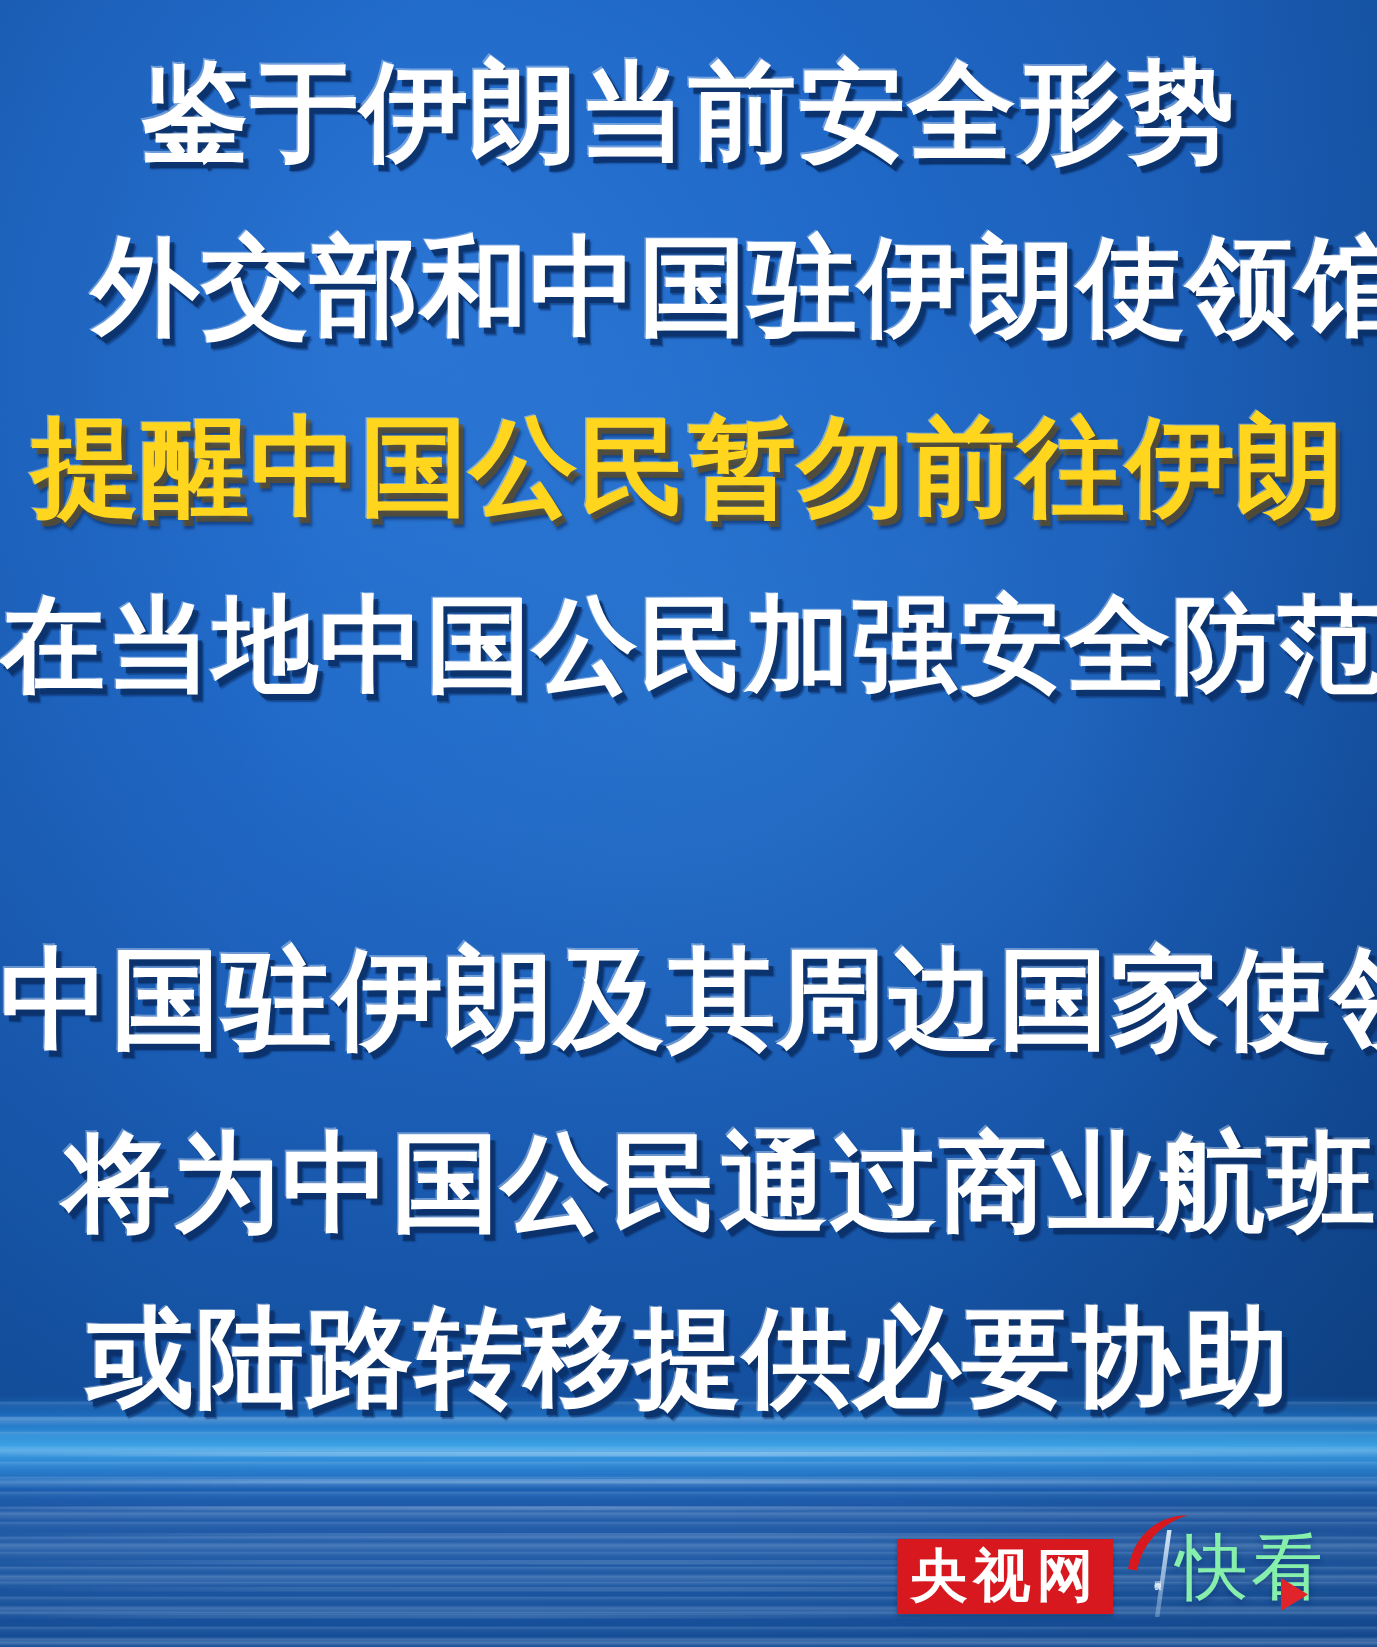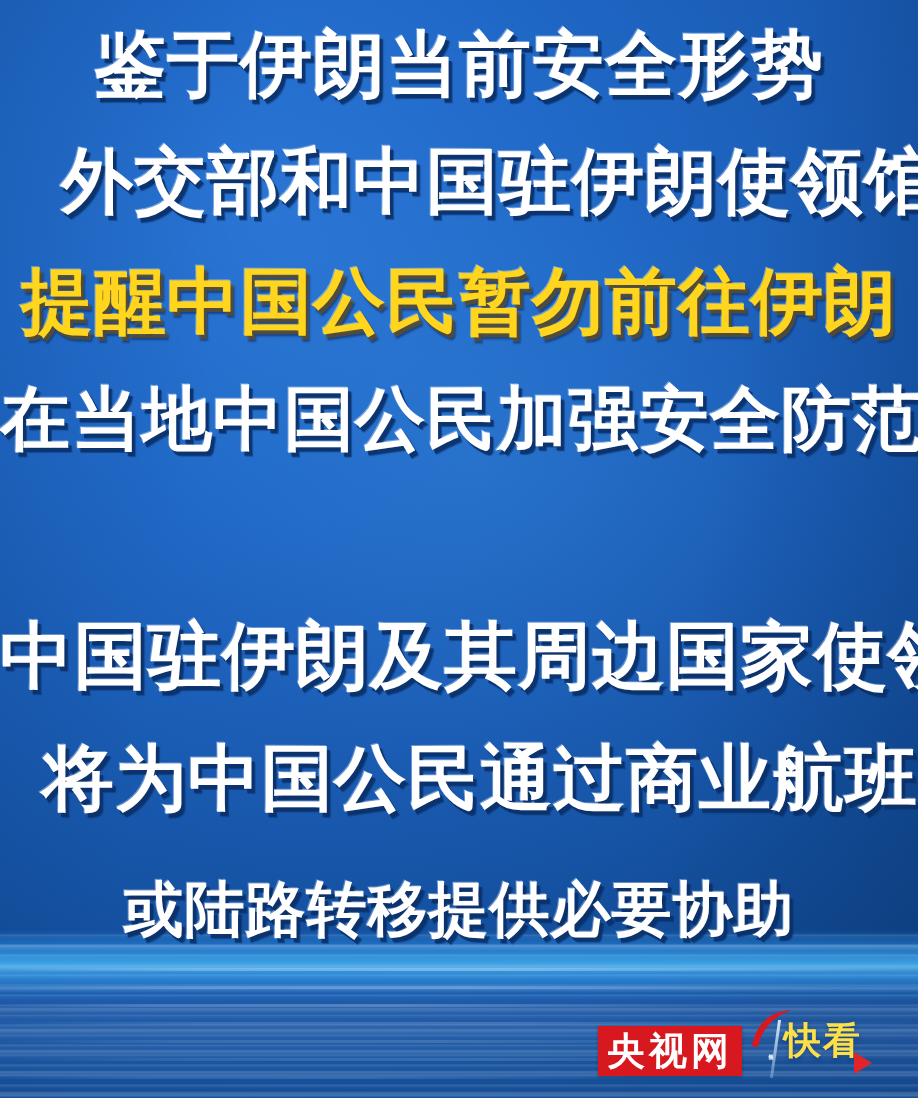--- a/index.html
+++ b/index.html
@@ -72,21 +72,21 @@
     left: 0;
     height: 3px;
     background: linear-gradient(90deg, rgba(255,255,255,0.00), rgba(222,240,255,0.45) 22%, rgba(235,247,255,0.55) 55%, rgba(255,255,255,0.00));
     pointer-events: none;
   }
 
   
   .lines {
     position: absolute;
     left: 0; right: 0;
-    top: 0;
+    top: 11px;
     height: 940px;
   }
   .line {
     position: absolute;
     left: 0;
     width: 100%;
     text-align: center;
     white-space: nowrap;
     font-weight: 700;
     letter-spacing: 1px;
@@ -165,23 +165,23 @@
     color: rgba(235,245,255,0.75);
     line-height: 1.25;
     writing-mode: vertical-rl;
     white-space: nowrap;
     overflow: hidden;
   }
   .logo-kuaikan {
     position: absolute;
     left: 186px;
     top: 10px;
-    color: #fde047;
-    font-size: 37px;
-    font-weight: 700;
+    color: #86efac;
+    font-size: 48px;
+    font-weight: 400;
     letter-spacing: 2px;
     line-height: 1;
     white-space: nowrap;
     text-shadow: 0 2px 4px rgba(8,40,95,0.5);
   }
   .logo-play {
     position: absolute;
     left: 256px;
     top: 40px;
     width: 0; height: 0;
@@ -228,21 +228,21 @@
 
 
     <div class="line white" style="top:619px; font-size:73px;">
       <span class="txt">中国驻伊朗及其周边国家使领馆</span>
     </div>
 
     <div class="line white" style="top:742px; font-size:72px;text-align:right;">
       <span class="txt">将为中国公民通过商业航班</span>
     </div>
 
-    <div class="line white" style="top:859px; font-size:60px;margin-top:21px;">
+    <div class="line white" style="top:859px; font-size:72px;">
       <span class="txt">或陆路转移提供必要协助</span>
     </div>
 
   </div>
 
   <div class="logo">
 
     <div class="logo-badge">
       <span class="logo-badge-text">央视网</span>
     </div>

